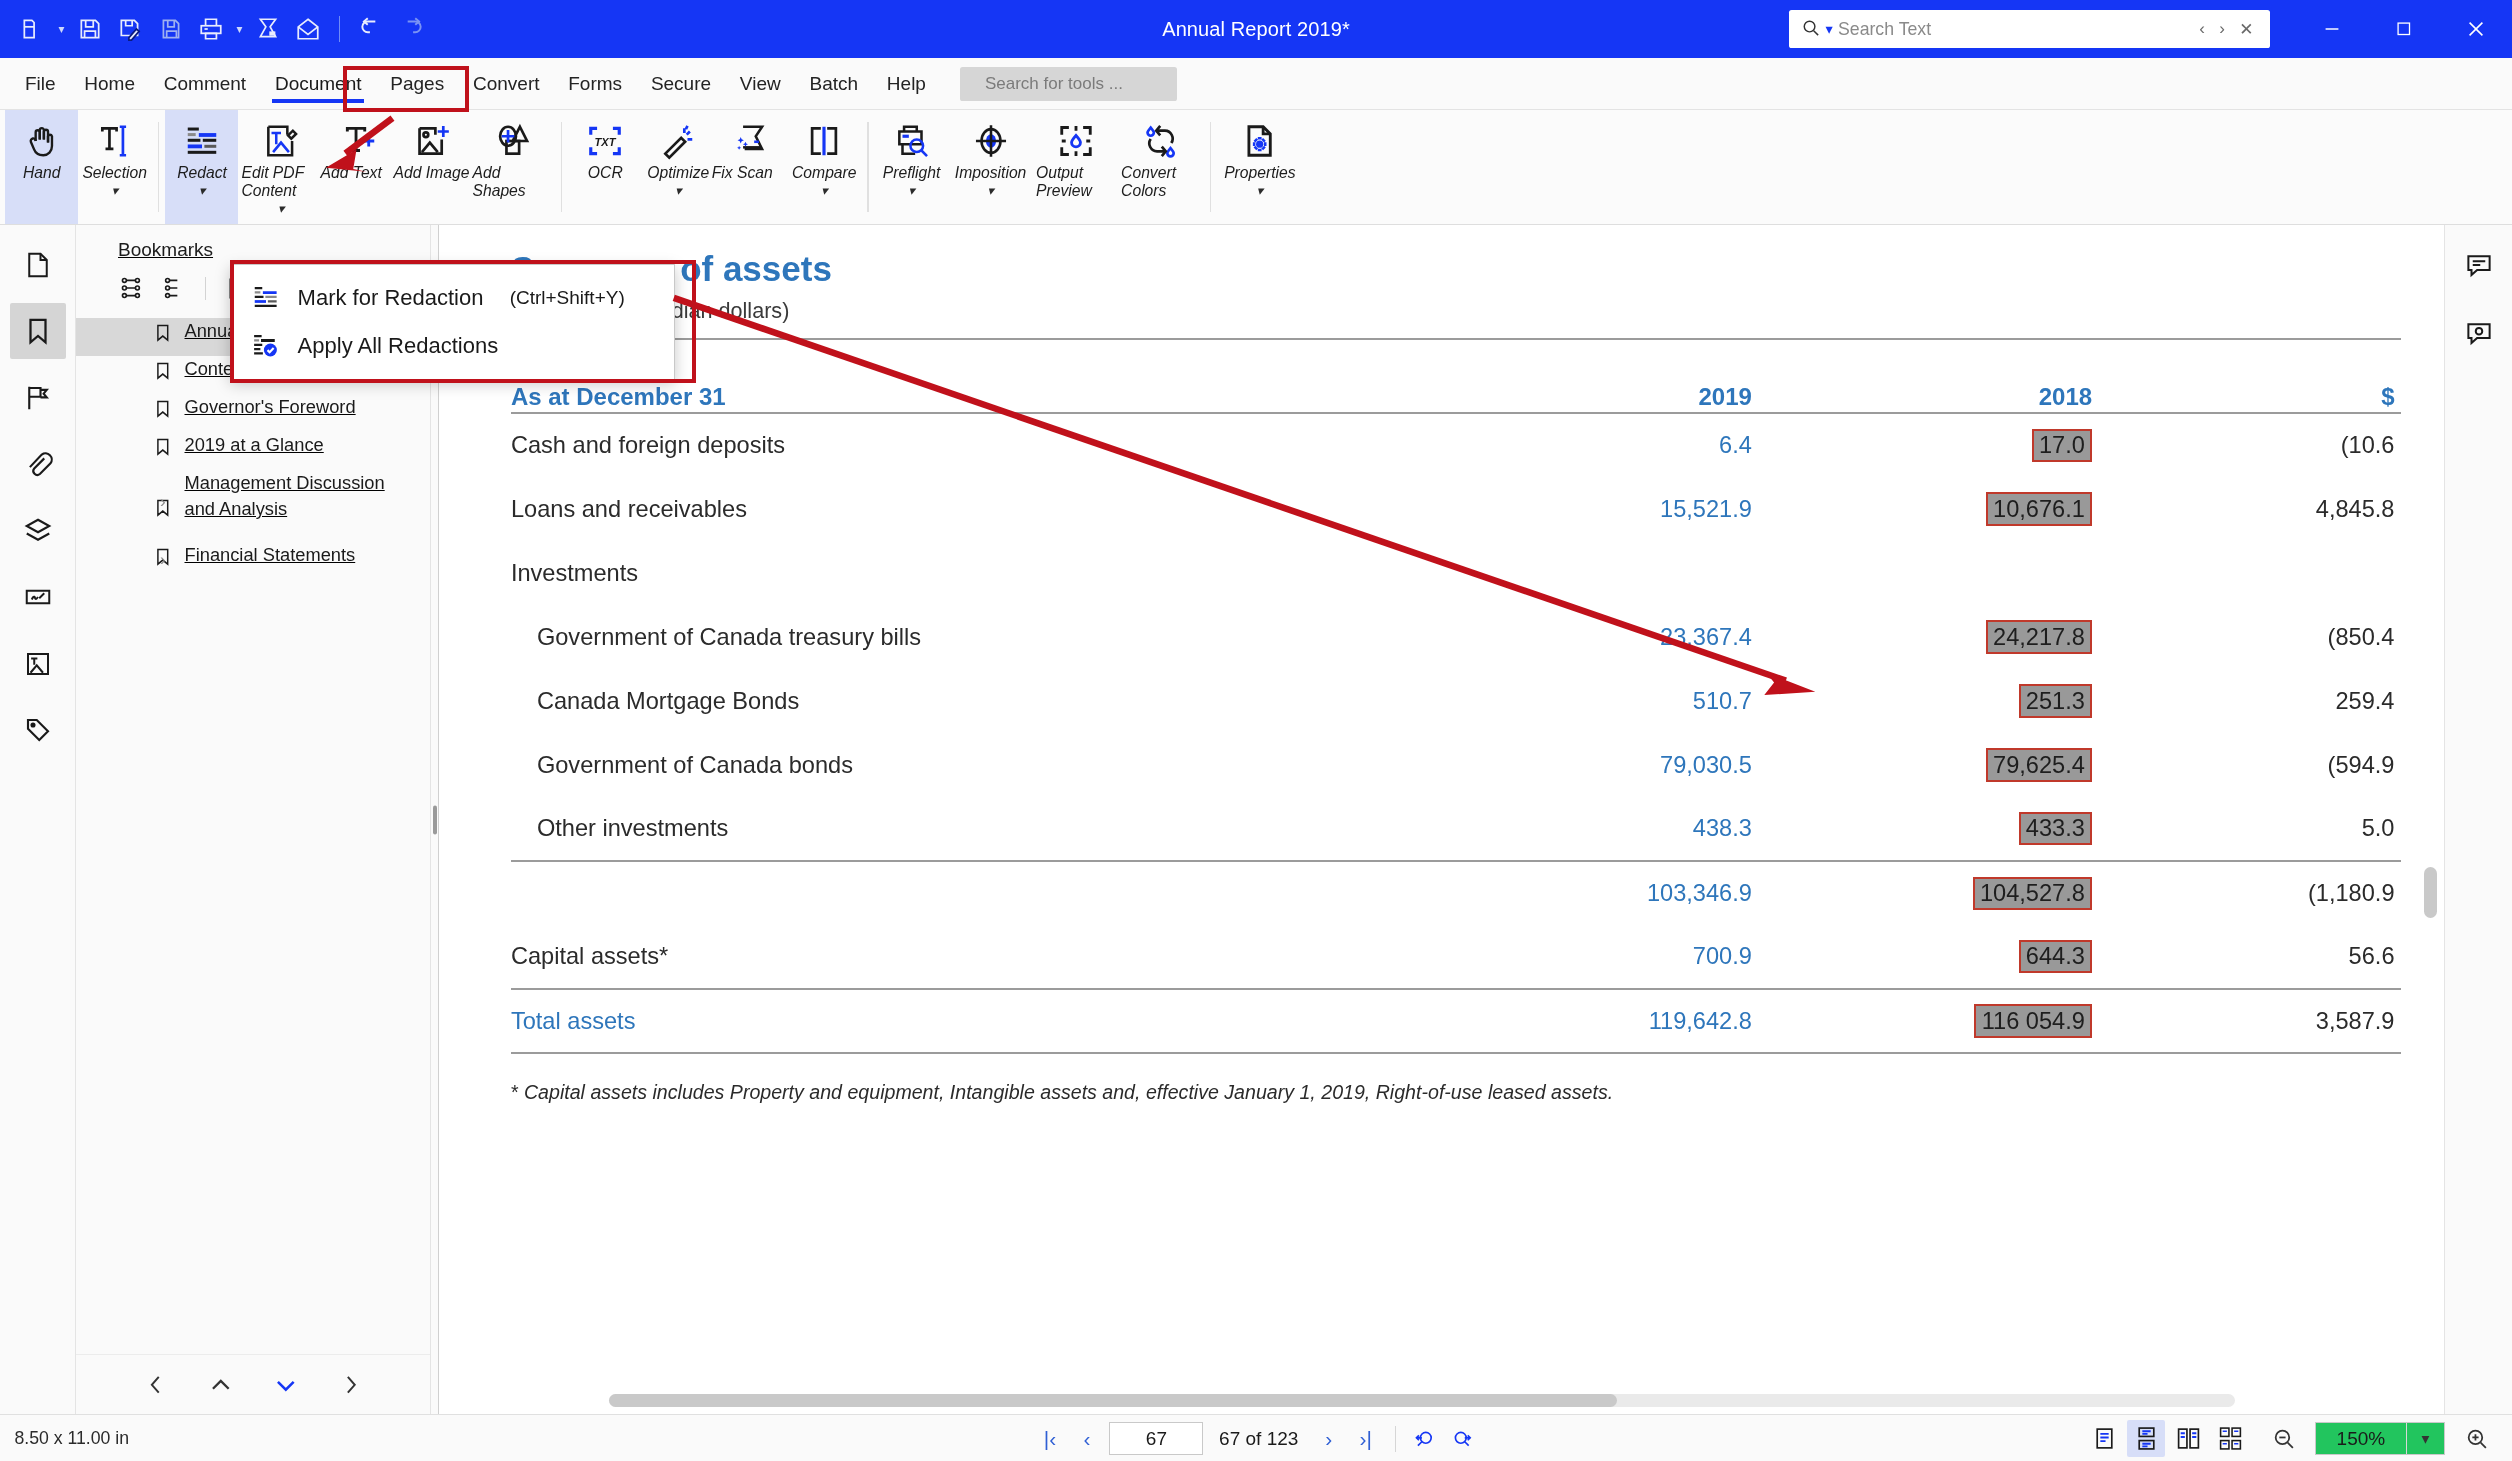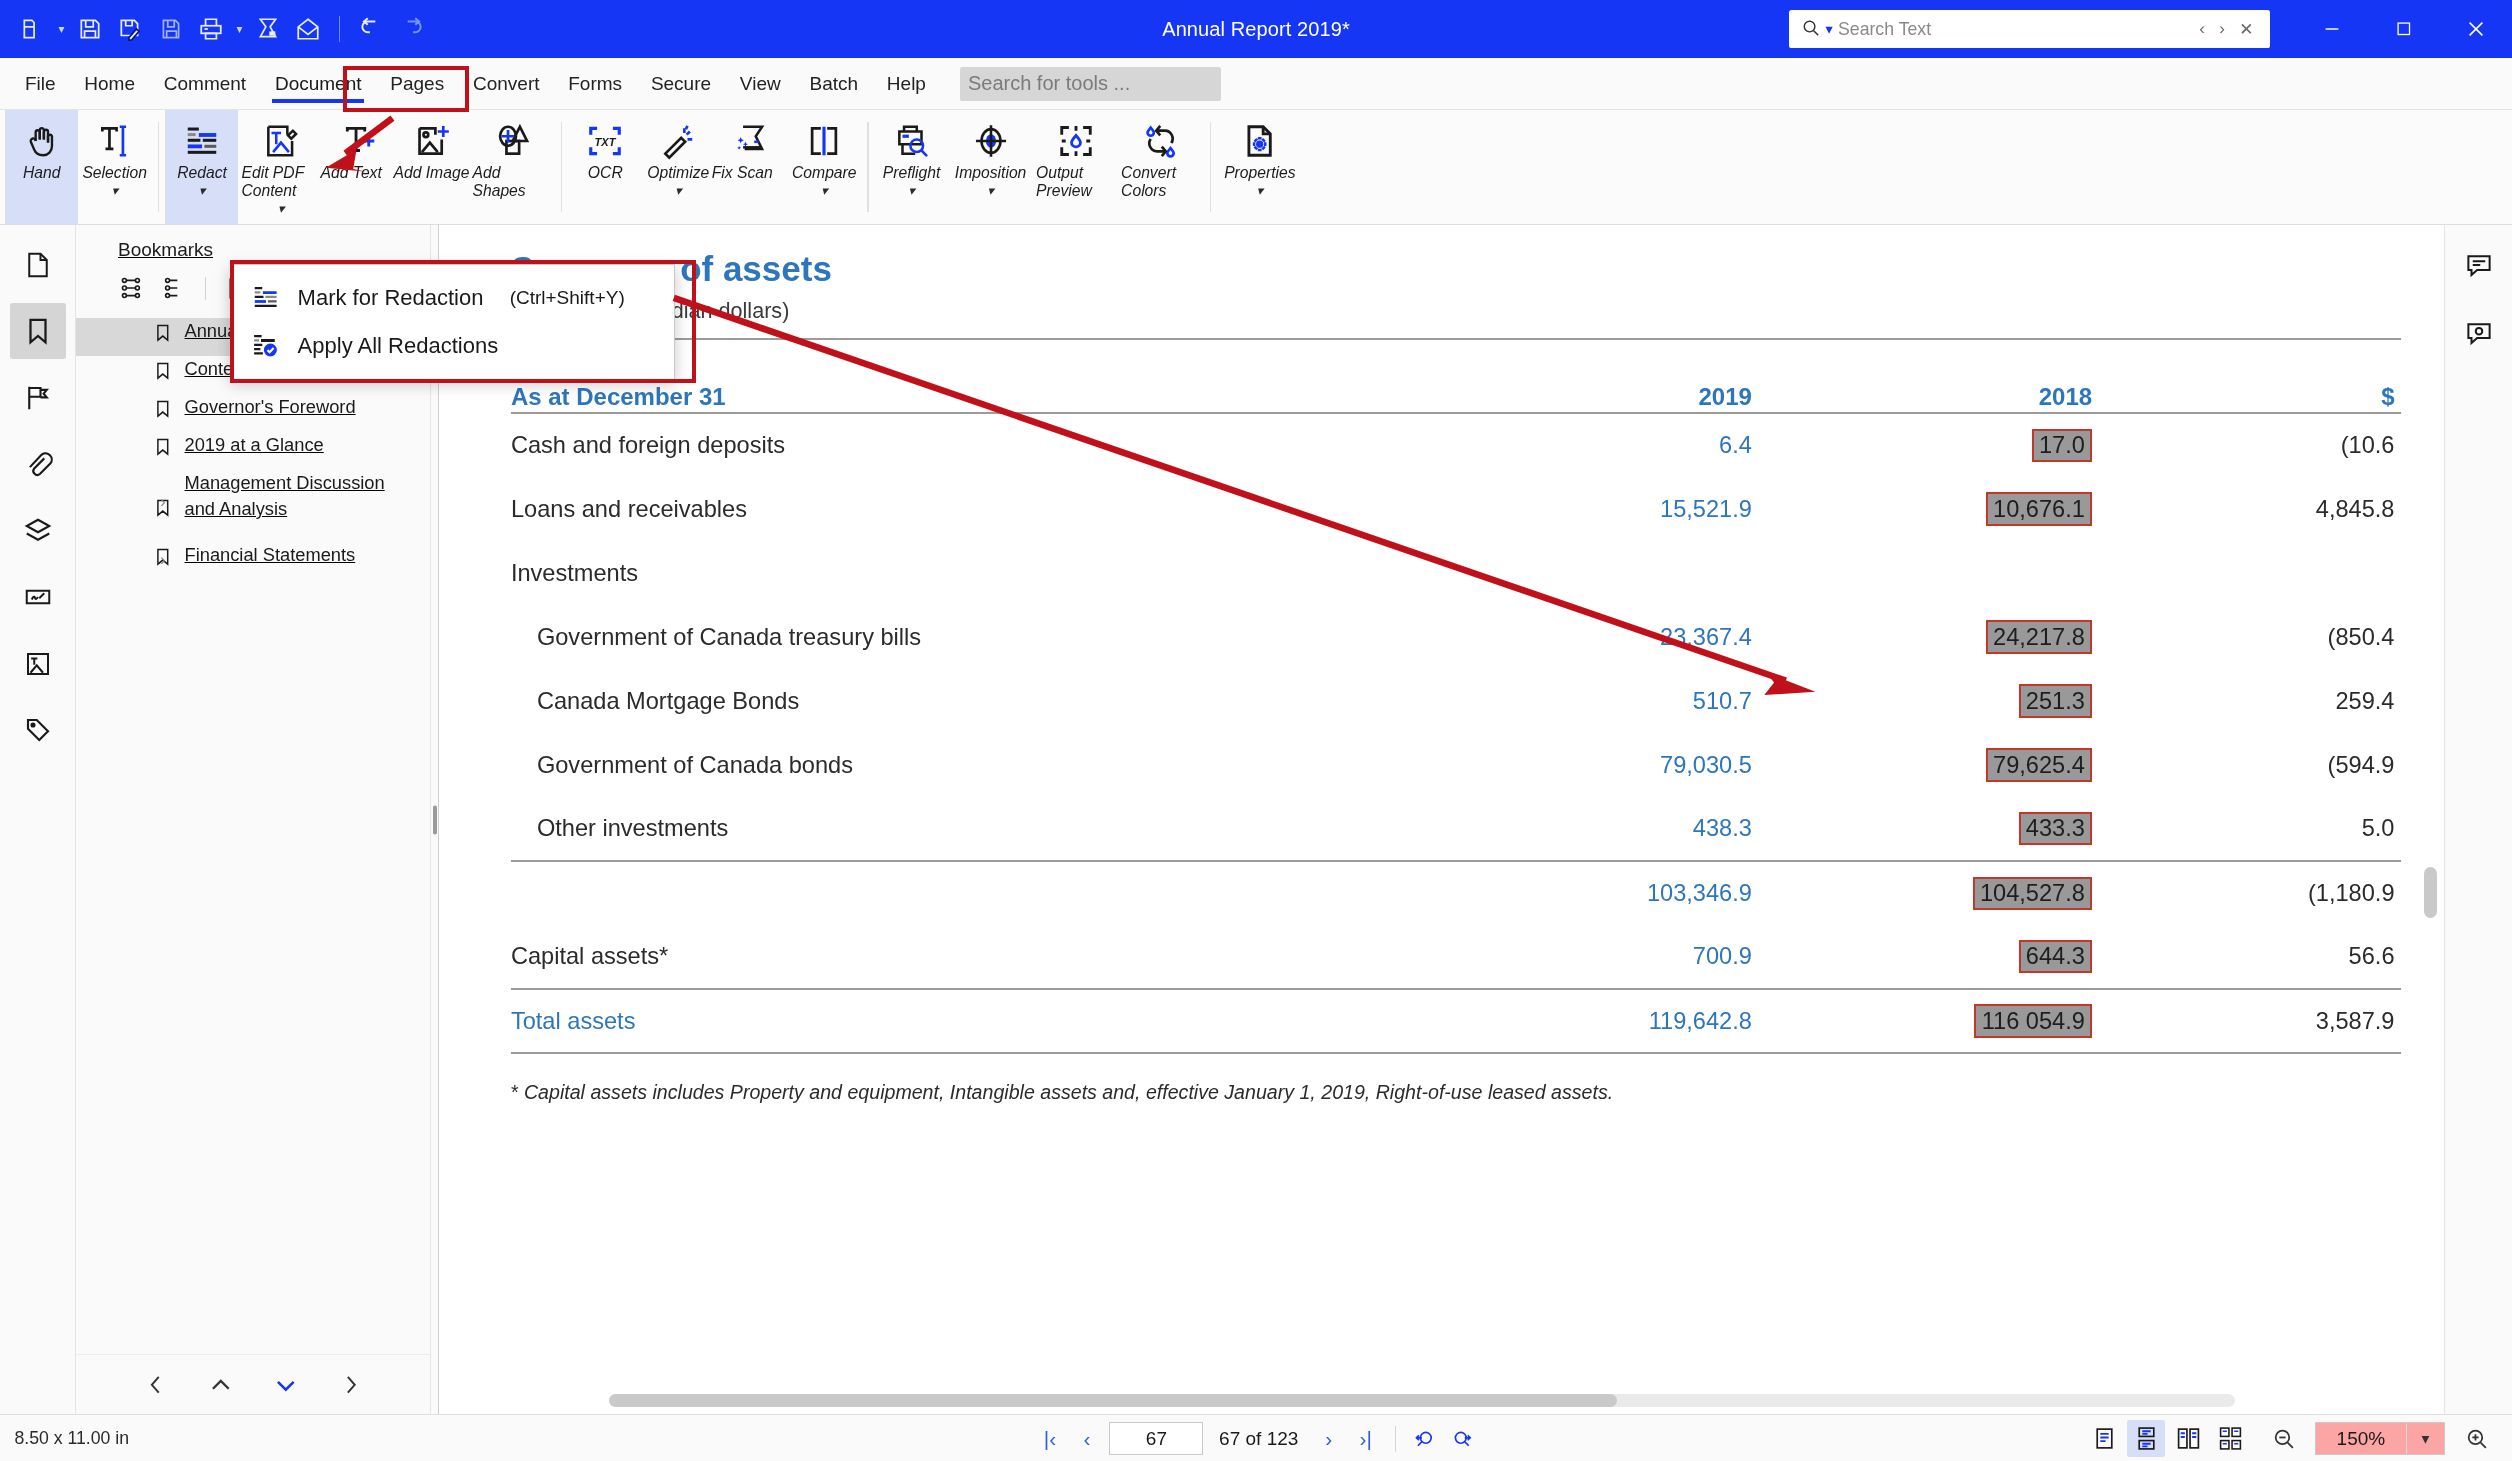--- a/index.html
+++ b/index.html
@@ -49,23 +49,23 @@
   }
   .menu-item {
     font-size: 19px; color: #232323; padding: 0 14.4px; height: 41px;
     display: flex; align-items: center; position: relative;
   }
   .menu-item.active { color: #1a1a1a; }
   .menu-item.active::after {
     content: ""; position: absolute; left: 11.8px; right: 11.8px; bottom: 0.7px; height: 4.6px; background: #1536f5;
   }
   .tool-search {
-    width: 261px; height: 34px; background: #d6d6d6; border-radius: 2.6px;
-    display: flex; align-items: center; padding: 0 8px; margin-left: 19.6px;
-    color: #7b7b7b; font-size: 20px;
+    width: 217px; height: 34px; background: #d6d6d6; border-radius: 2.6px;
+    display: flex; align-items: center; padding: 0 25px; margin-left: 19.6px;
+    color: #7b7b7b; font-size: 17px;
   }
 
   
   .ribbon {
     height: 115px; background: #fbfbfb; border-bottom: 0.7px solid #dedede;
     display: flex; align-items: stretch; padding: 0 5.2px; flex: 0 0 115px; position: relative;
   }
   .rbtn {
     width: 73px; display: flex; flex-direction: column; align-items: center;
     padding-top: 9.2px; position: relative; font-style: italic;
@@ -211,21 +211,21 @@
     margin: 0 3.9px;
   }
   .page-of { font-size: 19px; color: #1a1a1a; margin: 0 11.8px; white-space: nowrap; }
   .stat-sep { width: 1.3px; height: 26px; background: #d6d6d6; margin: 0 10.5px; }
   .zoom-tool { width: 37px; height: 37px; display: flex; align-items: center; justify-content: center; }
 
   .status-right { margin-left: auto; display: flex; align-items: center; padding-right: 17px; gap: 3.9px; }
   .view-btn { width: 38px; height: 37px; display: flex; align-items: center; justify-content: center; border-radius: 2px; }
   .view-btn.active { background: #d7def8; }
   .zoom-field {
-    height: 33px; border: 0.7px solid #c9c9c9; background: #fca5a5; display: flex; align-items: center;
+    height: 33px; border: 0.7px solid #c9c9c9; background: #22c55e; display: flex; align-items: center;
     margin-left: 9.2px;
   }
   .zoom-val { width: 90px; text-align: center; font-size: 19px; color: #1a1a1a; }
   .zoom-caret { width: 38px; height: 31px; display: flex; align-items: center; justify-content: center;
     border-left: 0.7px solid #d8d8d8; color: #333; font-size: 15.7px; }
 </style>
 </head>
 <body>
 
 <div class="app">

